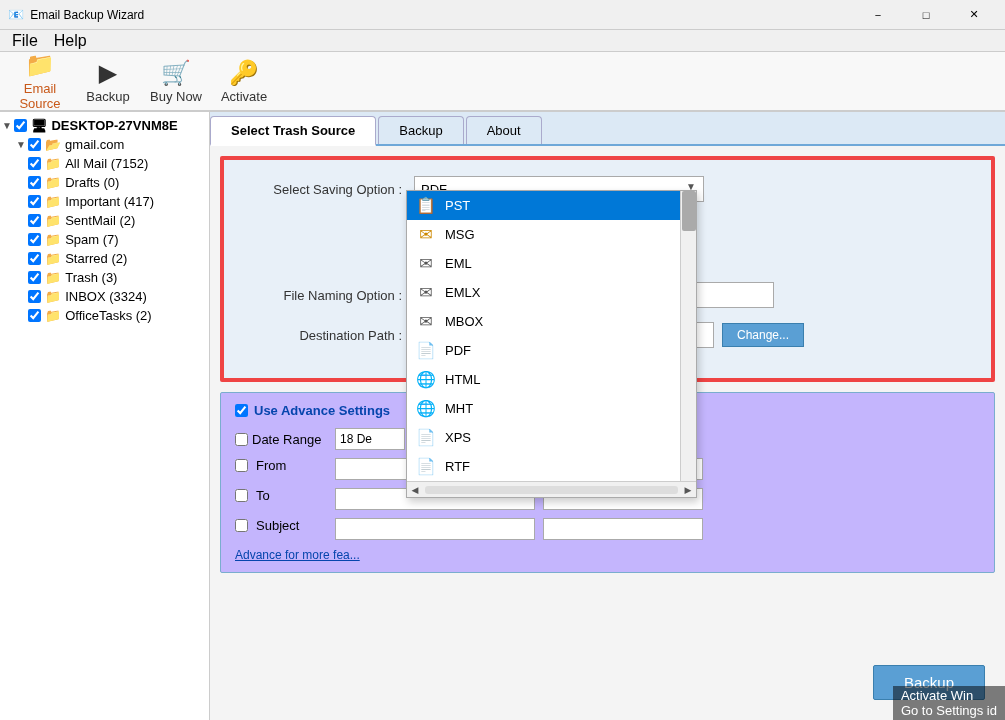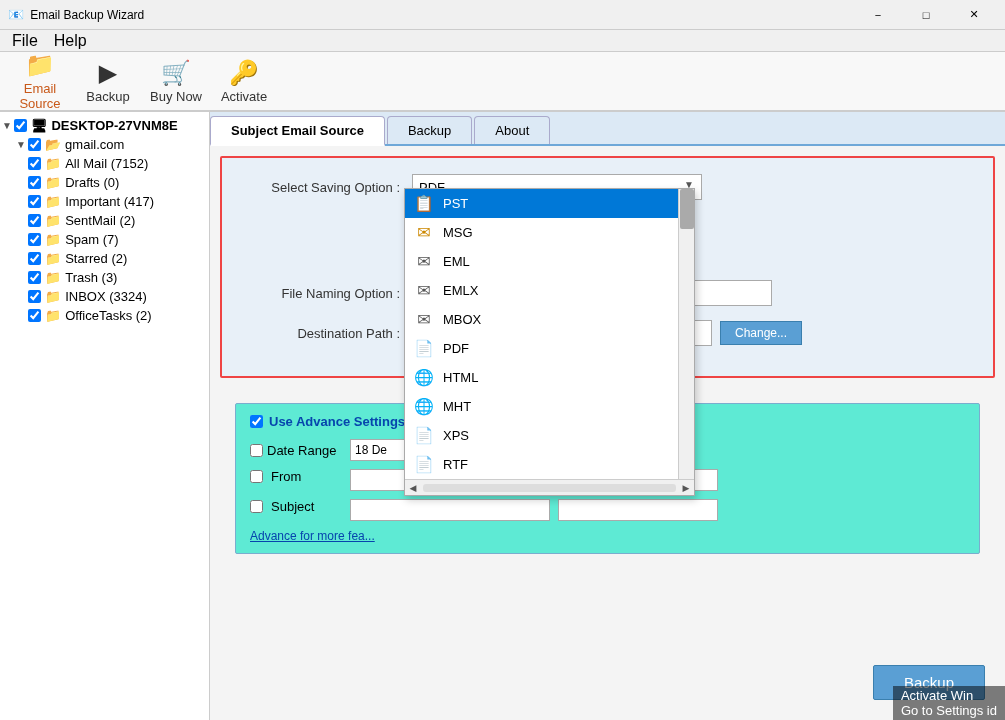--- a/index.html
+++ b/index.html
@@ -117,21 +117,21 @@
       border-bottom: none;
       margin-right: 2px;
       font-size: 13px;
       border-radius: 4px 4px 0 0;
     }
 
     
     .form-area {
       background: #e8f0f8;
       padding: 16px 20px;
-      border: 2px solid #ef4444;
+      border: 4px solid #ef4444;
       margin: 10px;
       border-radius: 2px;
       position: relative;
     }
 
     .form-row {
       display: flex;
       align-items: center;
       margin-bottom: 14px;
     }
@@ -234,23 +234,23 @@
     .hscroll-track {
       flex: 1;
       height: 8px;
       background: #ddd;
       margin: 0 2px;
       border-radius: 3px;
     }
 
     
     .advance-section {
-      background: #5eead4;
+      background: #c4b5fd;
       border: 1px solid #7aadce;
-      margin: 25px;
+      margin: 10px;
       padding: 10px 14px;
       border-radius: 2px;
     }
     .advance-title {
       display: flex;
       align-items: center;
       color: #0645ad;
       font-weight: bold;
       margin-bottom: 10px;
       cursor: pointer;
@@ -467,21 +467,21 @@
     <div class="tree-item level2">
       <input type="checkbox" class="cb" checked="" style="">
       <span style="margin-right:4px;">📁</span>
       <span>OfficeTasks (2)</span>
     </div>
   </div>
 
   <div class="content-area">
 
     <div class="tab-bar">
-      <div class="tab" style="font-weight:bold; background:#fff; border-bottom:2px solid #fff; margin-bottom:-2px;">Subject Email Source</div>
+      <div class="tab" style="font-weight:bold; background:#fff; border-bottom:2px solid #fff; margin-bottom:-2px;">Select Trash Source</div>
       <div class="tab">Backup</div>
       <div class="tab">About</div>
     </div>
 
     <div class="form-area" style="position:relative;">
 
       <div class="form-row">
         <div class="form-label">Select Saving Option :</div>
         <div class="select-wrapper">
           <select class="form-select">
@@ -583,20 +583,28 @@
 
       <div class="advance-row">
         <div class="advance-label">
           <input type="checkbox" style="">
           <span style="margin-left:4px;">From</span>
         </div>
         <input type="text" class="advance-input" style="">
         <input type="text" class="advance-input-end" style="">
       </div>
 
+      <div class="advance-row">
+        <div class="advance-label">
+          <input type="checkbox" style="">
+          <span style="margin-left:4px;">To</span>
+        </div>
+        <input type="text" class="advance-input" style="">
+        <input type="text" class="advance-input-end" style="">
+      </div>
 
       <div class="advance-row">
         <div class="advance-label">
           <input type="checkbox" style="">
           <span style="margin-left:4px;">Subject</span>
         </div>
         <input type="text" class="advance-input" style="">
         <input type="text" class="advance-input-end" style="">
       </div>
 

